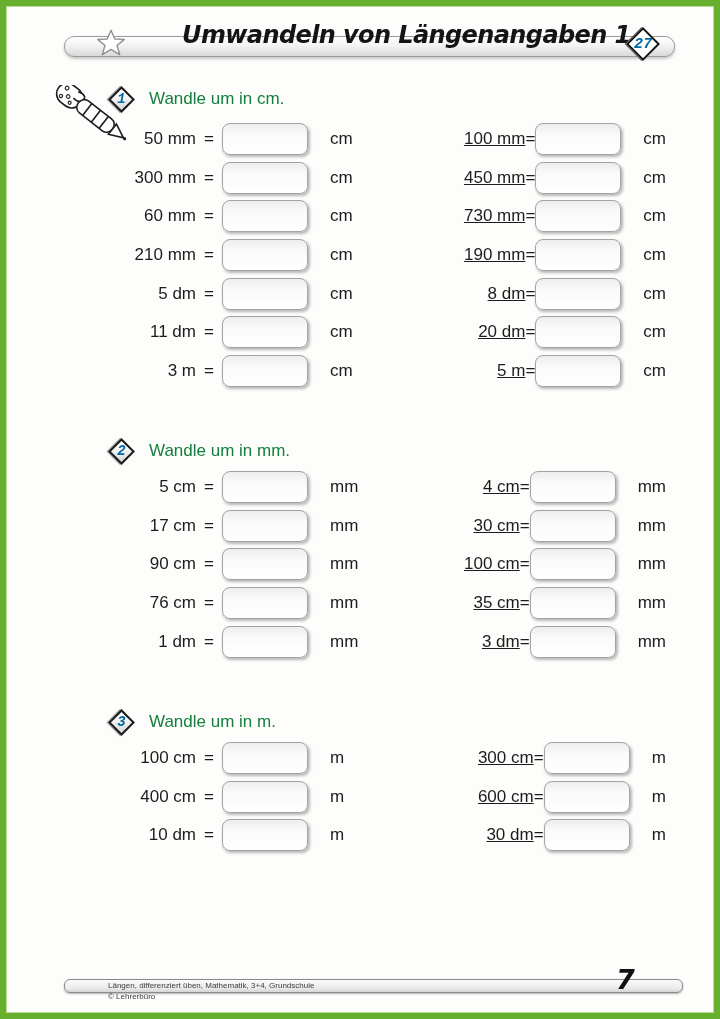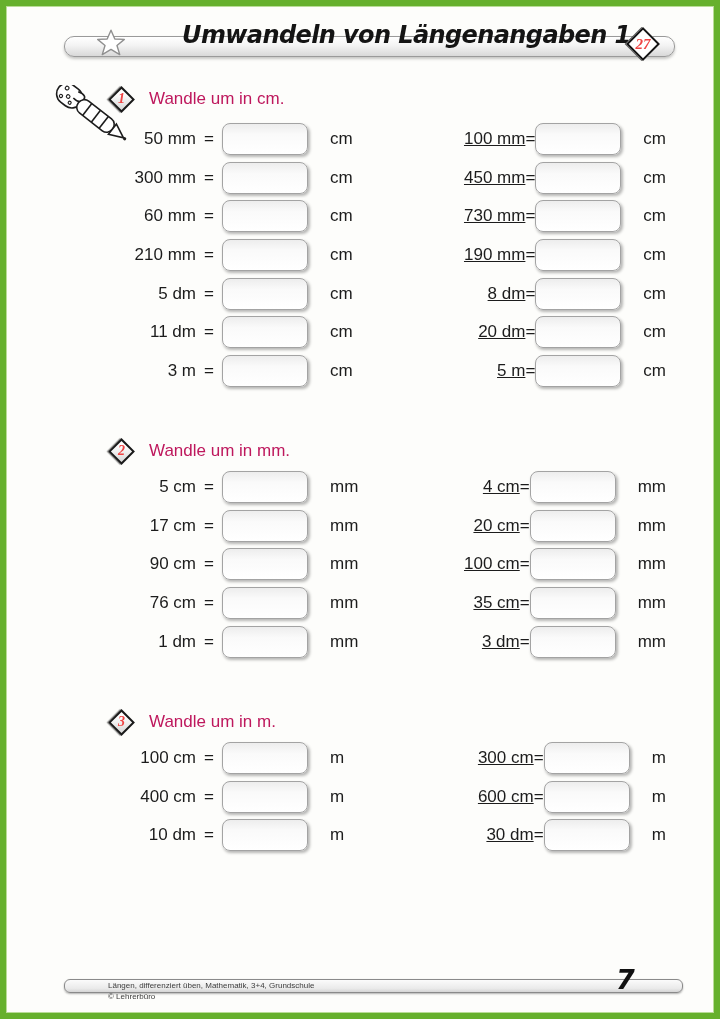--- a/index.html
+++ b/index.html
@@ -39,43 +39,43 @@
     position:absolute; left:628px; top:29px; width:30px; height:30px;
   }
   .badge .dsq {
     position:absolute; inset:3px; transform:rotate(45deg);
     background:#ffffff; border:2px solid #141414;
     box-shadow:-1px 1px 0 #555;
   }
   .badge .num, .marker .num {
     position:absolute; inset:0;
     display:flex; align-items:center; justify-content:center;
-    font-family:Liberation Serif, serif;
-    font-weight:bold; font-style:italic; font-size:15px; color:#ef4444;
+    font-family:Liberation Mono, monospace;
+    font-weight:bold; font-style:italic; font-size:15px; color:#0369a1;
   }
 
   
   .pen { position:absolute; left:49px; top:85px; }
 
   
   .section { position:absolute; left:66px; width:600px; }
   .sec-1 { top:84px; }
   .sec-2 { top:436px; }
   .sec-3 { top:707px; }
   .sec-header { display:flex; align-items:center; height:30px; margin-bottom:6px; }
   .sec-2 .sec-header, .sec-3 .sec-header { margin-bottom:2px; }
   .marker { position:relative; width:27px; height:27px; margin-left:42px; flex:0 0 auto; }
   .marker .dsq {
     position:absolute; inset:4px; transform:rotate(45deg);
     background:linear-gradient(135deg,#ffffff 20%,#d7d7d7 100%);
     border:2px solid #1a1a1a;
     box-shadow:-1px 1px 1px rgba(0,0,0,0.45);
   }
   .marker .num { font-size:14px; }
-  .instruction { margin-left:14px; font-size:17px; color:#be185d; }
+  .instruction { margin-left:14px; font-size:17px; color:#15803d; }
 
   .cols { display:flex; }
   .col { display:flex; flex-direction:column; }
   .col-left  { width:354px; }
   .col-right { width:246px; }
   .row { display:flex; align-items:center; height:38.6px; }
   .lbl { width:130px; text-align:right; font-size:17px; white-space:nowrap; }
   .col-right .lbl { width:134px;text-decoration:underline; }
   .eq { width:26px; text-align:center; font-size:17px; }
   .col-right .eq { width:12px; }
@@ -277,21 +277,21 @@
         </div>
     </div>
     <div class="col col-right">
       <div class="row">
           <span class="lbl">4 cm</span>
           <span class="eq">=</span>
           <span class="abox"></span>
           <span class="unit">mm</span>
         </div>
       <div class="row">
-          <span class="lbl">20 cm</span>
+          <span class="lbl">30 cm</span>
           <span class="eq">=</span>
           <span class="abox"></span>
           <span class="unit">mm</span>
         </div>
       <div class="row">
           <span class="lbl">100 cm</span>
           <span class="eq">=</span>
           <span class="abox"></span>
           <span class="unit">mm</span>
         </div>

